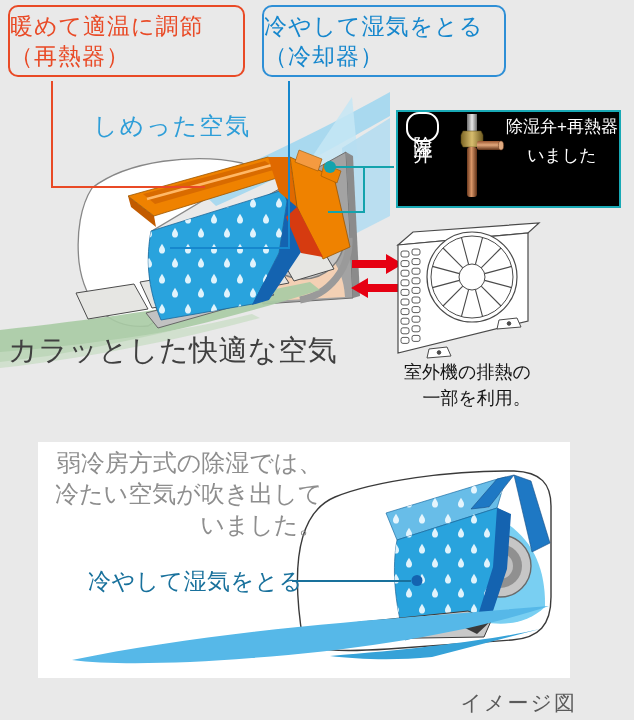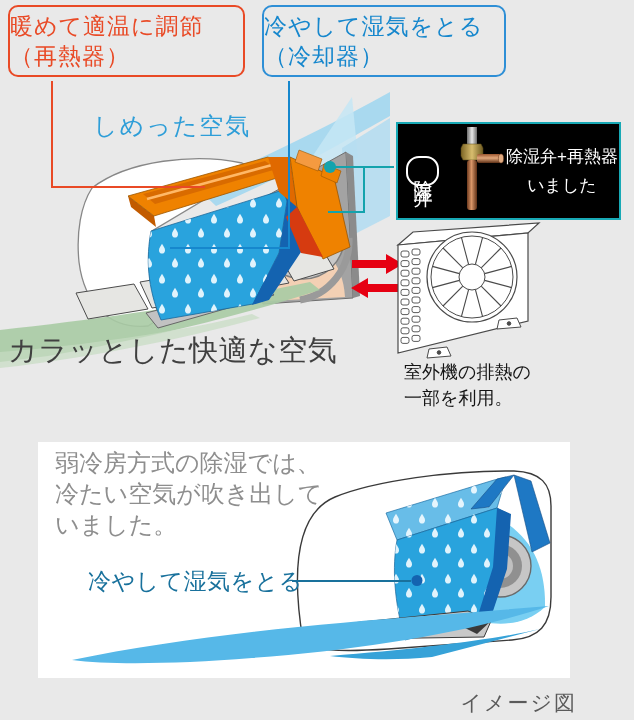--- a/index.html
+++ b/index.html
@@ -1,28 +1,28 @@
 <!DOCTYPE html>
 <html><head>
 <meta charset="utf-8">
 <style>
   html,body{margin:0;padding:0;}
   body{width:634px;height:720px;font-family:"Liberation Sans","DejaVu Sans",sans-serif;}
   #screen{position:relative;width:634px;height:720px;background:#e9e9e9;overflow:hidden;}
   #screen > svg#art{position:absolute;left:0;top:0;z-index:1;pointer-events:none;}
-  .txt{position:absolute;z-index:2;white-space:nowrap;}
+  .txt{position:absolute;z-index:2;white-space:nowrap;text-align:right;}
   .callout{position:absolute;z-index:2;border-radius:10px;
            padding-top:4px;font-size:23px;line-height:30px;letter-spacing:1px;box-sizing:border-box;}
   #reheater-box{left:8px;top:5px;width:237px;height:72px;border:2.5px solid #e94a26;color:#e94a26;}
   #cooler-box{left:262px;top:5px;width:244px;height:72px;border:2.5px solid #2e8fd6;color:#1687cd;}
   #humid-air-label{left:93px;top:110px;font-size:24px;letter-spacing:2px;color:#2e9ed8;}
   #dry-air-label{left:8px;top:331px;font-size:29px;letter-spacing:.5px;color:#404040;}
-  #valve-panel{position:absolute;z-index:2;left:396px;top:122px;width:225px;height:98px;
+  #valve-panel{position:absolute;z-index:2;left:396px;top:110px;width:225px;height:98px;
                background:#000;border:2.5px solid #18a9b5;box-sizing:border-box;
-               display:flex;align-items:center;}
+               display:flex;align-items:flex-start;}
   #valve-badge{writing-mode:vertical-rl;color:#fff;border:2px solid #fff;border-radius:13px;
                font-size:19px;letter-spacing:4px;line-height:1.1;padding:7px 4px;margin-left:8px;}
   #valve-pipe{margin-left:4px;}
   #valve-note{flex:1;text-align:center;color:#fff;font-size:17px;line-height:29px;}
   #outdoor-note{left:396px;top:359px;font-size:18px;line-height:26px;color:#141414;margin-left:8px;}
   #old-method-panel{position:absolute;z-index:0;left:38px;top:442px;width:532px;height:236px;background:#fff;}
   #old-desc{left:55px;top:447px;font-size:24px;line-height:31px;color:#8e8e8e;}
   #old-cooler-label{left:88px;top:566px;font-size:23px;color:#19719c;letter-spacing:.5px;}
   #cold-air-label{left:88px;top:628px;font-size:22px;letter-spacing:1px;color:#1a1a1a;}
   #image-caption{right:57px;top:689px;font-size:21px;letter-spacing:2px;color:#5a5a5a;}

